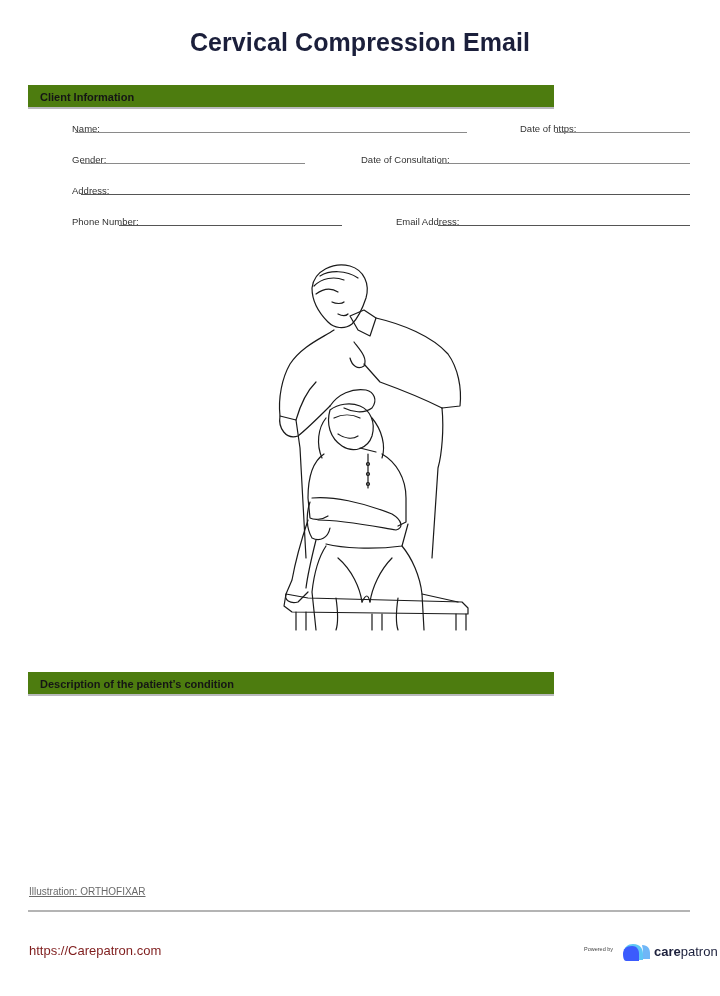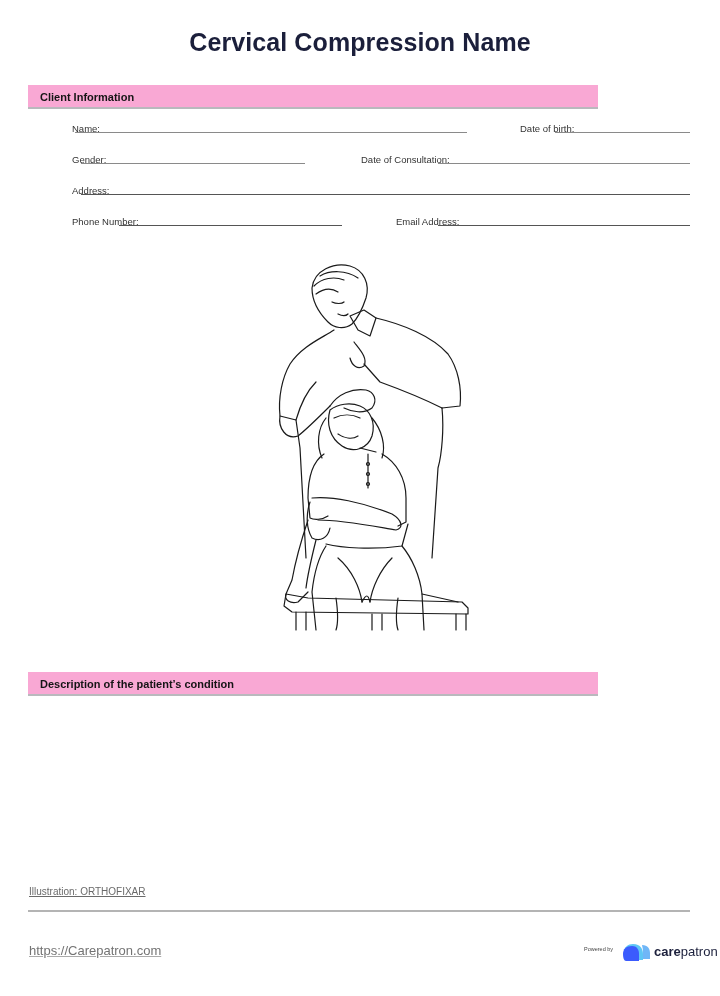--- a/index.html
+++ b/index.html
@@ -5,22 +5,22 @@
     html, body { margin: 0; padding: 0; background: #ffffff; }
     body {
       width: 720px; height: 996px; position: relative; overflow: hidden;
       font-family: "Liberation Sans", sans-serif; color: #222;
     }
     .title {
       position: absolute; top: 28px; left: 0; width: 720px; text-align: center;
       font-size: 25px; font-weight: bold; color: #1b1f3b; letter-spacing: 0.1px;
     }
     .section-bar {
-      position: absolute; left: 28px; width: 570px; height: 24px;
-      background: #f9a8d4; border-bottom: 2px solid #b9b9bd;
+      position: absolute; left: 28px; width: 526px; height: 24px;
+      background: #4d7c0f; border-bottom: 2px solid #b9b9bd;
       box-sizing: border-box;
     }
     .section-bar span {
       position: absolute; left: 12px; top: 6px;
       font-size: 11px; font-weight: bold; color: #151515;
     }
     .field-row { position: absolute; left: 28px; width: 662px; height: 16px; }
     .field-label {
       position: absolute; top: 1px; font-size: 9.5px; color: #333; white-space: nowrap; padding-left: 43px;
     }
@@ -30,46 +30,46 @@
     .field-line.dark { border-bottom-color: #555; }
     .illustration { position: absolute; left: 272px; top: 258px; width: 210px; height: 380px; }
     .caption {
       position: absolute; left: 29px; top: 886px; font-size: 10px; color: #6a6a6a; text-decoration: underline;
     }
     .rule {
       position: absolute; left: 28px; top: 910px; width: 662px; height: 0;
       border-bottom: 2px solid #b4b4b4;
     }
     .footer-link {
-      position: absolute; left: 29px; top: 943px; font-size: 13px; color: #737373;
-      text-decoration: underline; text-decoration-color: #aaa;
+      position: absolute; left: 29px; top: 943px; font-size: 13px; color: #7f1d1d;
+      text-decoration-color: #aaa;
     }
     .brand { position: absolute; left: 584px; top: 940px; height: 24px; width: 150px; }
     .powered {
       position: absolute; left: 0; top: 6px; font-size: 5.5px; color: #444;
     }
     .brand-logo { position: absolute; left: 39px; top: 2px; }
     .brand-name {
       position: absolute; left: 70px; top: 4px; font-size: 13px; color: #1b1f3b;
     }
     .brand-name b { font-weight: bold; }
   </style>
 </head>
 <body>
 
-<div class="title">Cervical Compression Name</div>
+<div class="title">Cervical Compression Email</div>
 
 <div class="section-bar" style="top:85px;">
   <span>Client Information</span>
 </div>
 
 <div class="field-row" style="top:122px;">
   <span class="field-label" style="left:1px;">Name:</span>
   <div class="field-line" style="left:47px; width:392px;"></div>
-  <span class="field-label" style="left:449px;">Date of birth:</span>
+  <span class="field-label" style="left:449px;">Date of https:</span>
   <div class="field-line" style="left:527px; width:135px;"></div>
 </div>
 
 <div class="field-row" style="top:153px;">
   <span class="field-label" style="left:1px;">Gender:</span>
   <div class="field-line" style="left:53px; width:224px;"></div>
   <span class="field-label" style="left:290px;">Date of Consultation:</span>
   <div class="field-line" style="left:410px; width:252px;"></div>
 </div>
 

